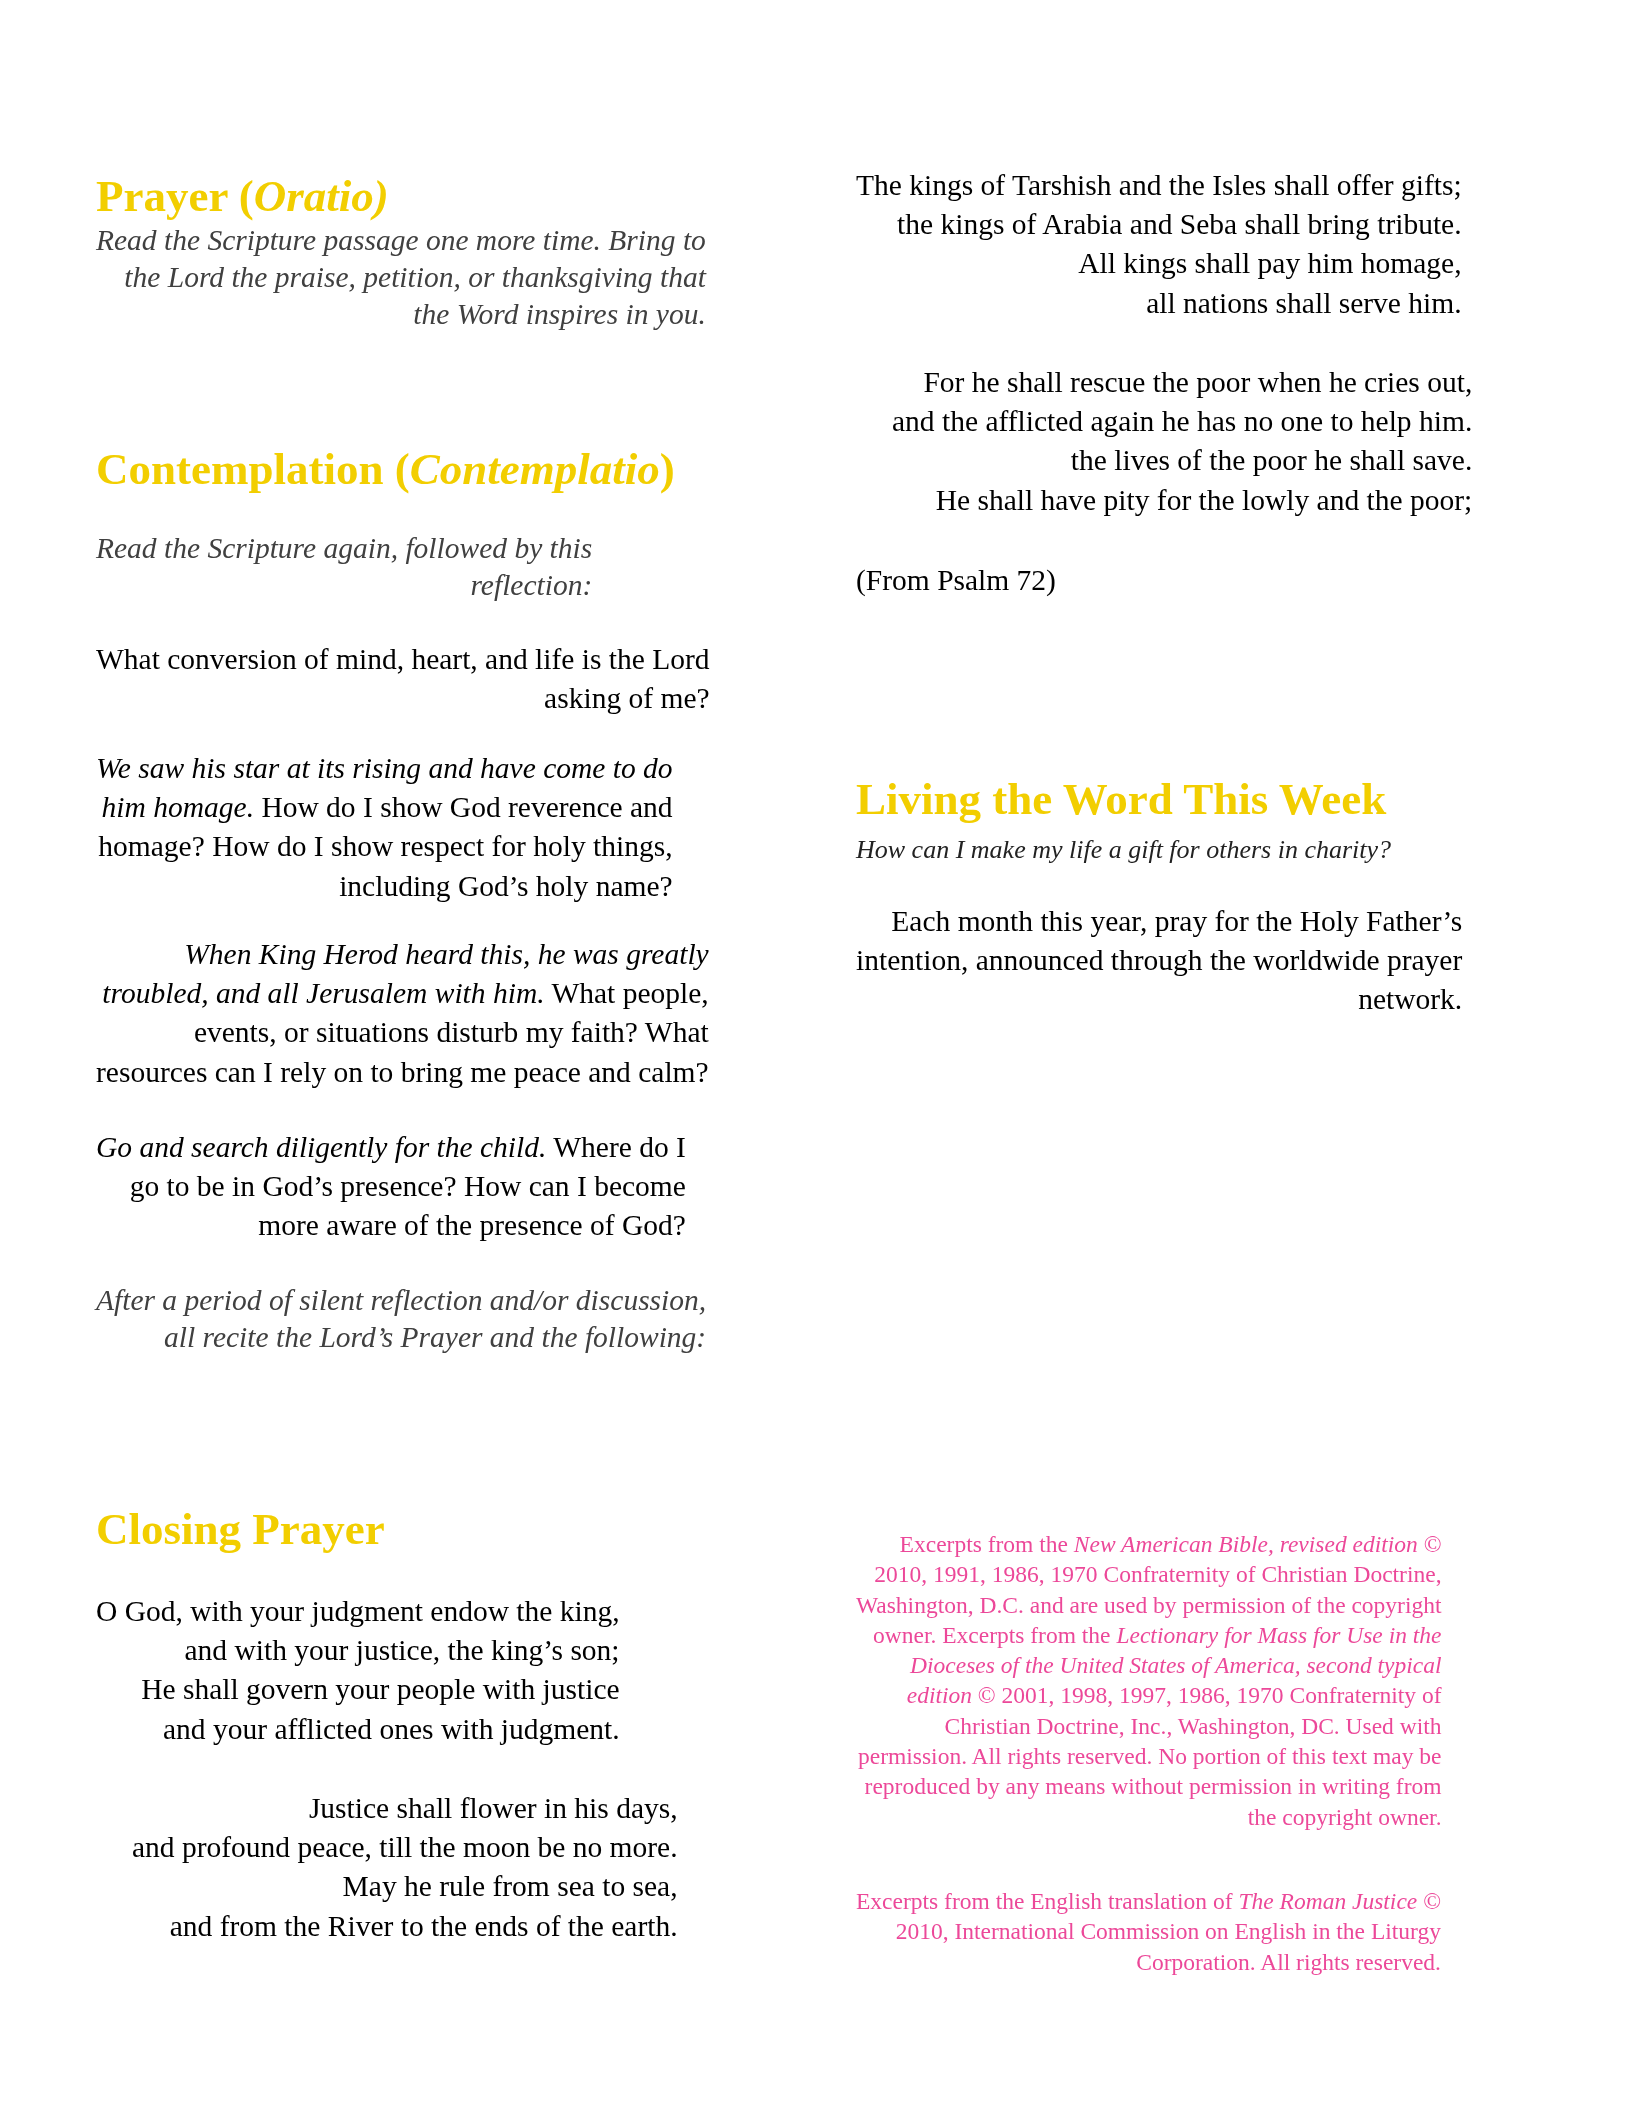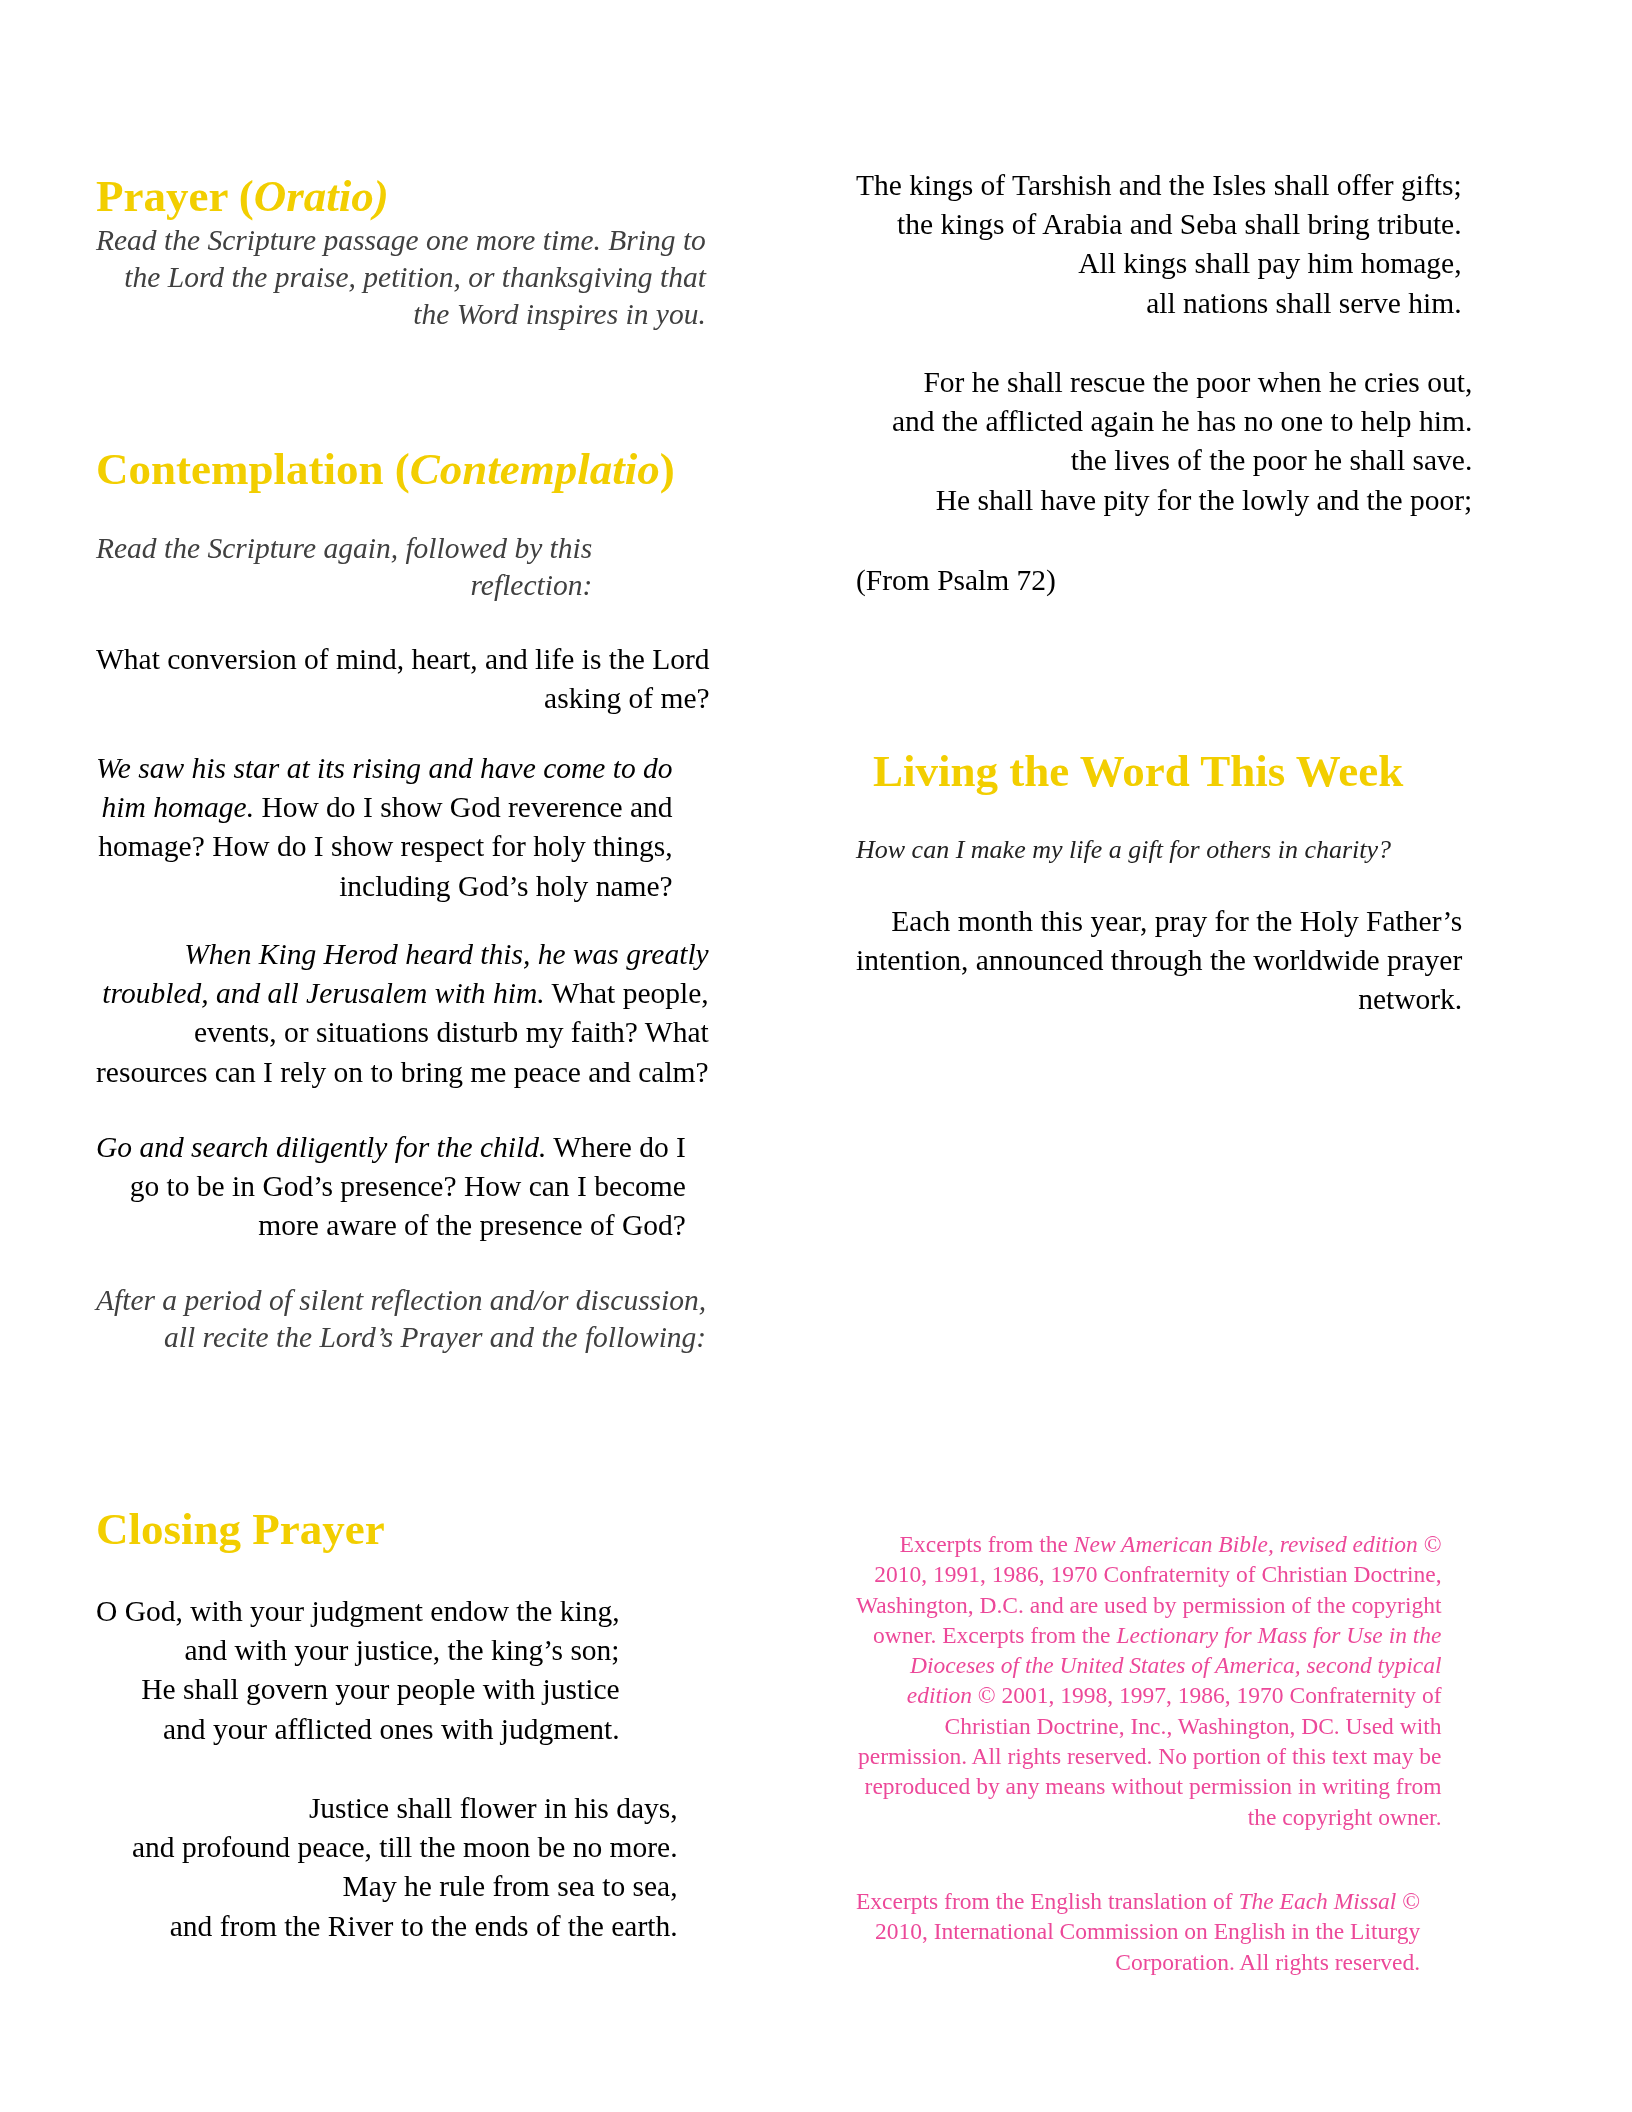--- a/index.html
+++ b/index.html
@@ -86,37 +86,37 @@
   <span class="line indent">all nations shall serve him.</span>
 </div>
 <div class="abs body" style="left:856px; top:363px;">
   <span class="line">For he shall rescue the poor when he cries out,</span>
   <span class="line indent">and the afflicted again he has no one to help him.</span>
   <span class="line indent">the lives of the poor he shall save.</span>
   <span class="line">He shall have pity for the lowly and the poor;</span>
 </div>
 <div class="abs body" style="left:856px; top:561px;">(From Psalm 72)</div>
 
-<div class="abs h" style="left:856px; top:745px;margin-left:17px;">Living the Word This Week</div>
+<div class="abs h" style="left:856px; top:773px;">Living the Word This Week</div>
 <div class="abs small-i" style="left:856px; top:833px;">How can I make my life a gift for others in charity?</div>
 <div class="abs body" style="left:856px; top:902px;">
   <span class="line">Each month this year, pray for the Holy Father’s</span>
   <span class="line">intention, announced through the worldwide prayer</span>
   <span class="line">network.</span>
 </div>
 
 <div class="abs copy" style="left:856px; top:1529px;" id="copy-nab">
     <span class="line"><span>Excerpts from the </span><em>New American Bible, revised edition</em><span> ©</span></span>
     <span class="line"><span>2010, 1991, 1986, 1970 Confraternity of Christian Doctrine,</span></span>
     <span class="line"><span>Washington, D.C. and are used by permission of the copyright</span></span>
     <span class="line"><span>owner. Excerpts from the </span><em>Lectionary for Mass for Use in the</em></span>
     <span class="line"><em>Dioceses of the United States of America, second typical</em></span>
     <span class="line"><em>edition</em><span> © 2001, 1998, 1997, 1986, 1970 Confraternity of</span></span>
     <span class="line"><span>Christian Doctrine, Inc., Washington, DC. Used with</span></span>
     <span class="line"><span>permission. All rights reserved. No portion of this text may be</span></span>
     <span class="line"><span>reproduced by any means without permission in writing from</span></span>
     <span class="line"><span>the copyright owner.</span></span>
   </div>
 <div class="abs copy" style="left:856px; top:1886px;" id="copy-missal">
-    <span class="line"><span>Excerpts from the English translation of </span><em>The Each Missal</em><span> ©</span></span>
+    <span class="line"><span>Excerpts from the English translation of </span><em>The Roman Justice</em><span> ©</span></span>
     <span class="line"><span>2010, International Commission on English in the Liturgy</span></span>
     <span class="line"><span>Corporation. All rights reserved.</span></span>
   </div>
 
 </body></html>

